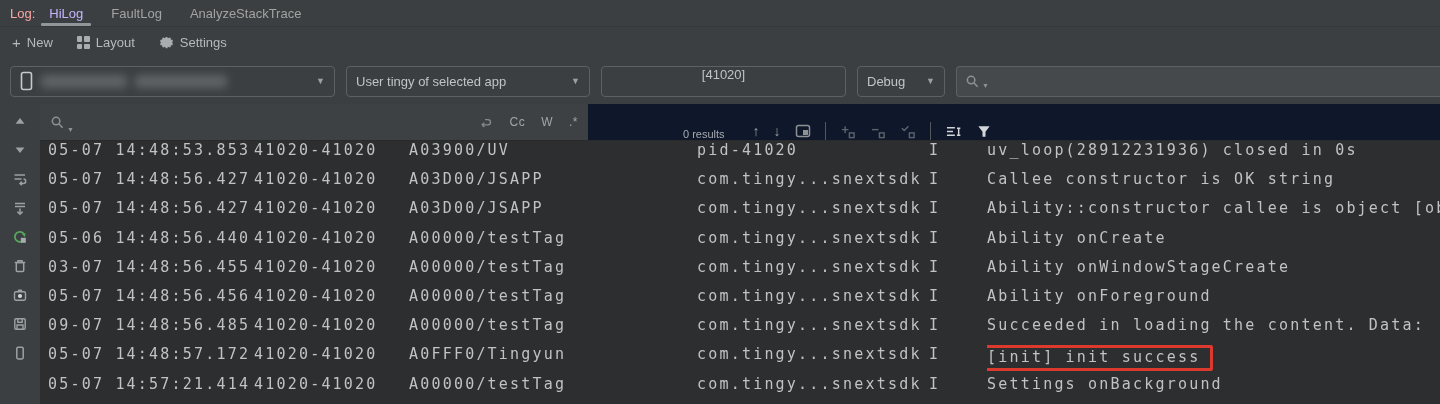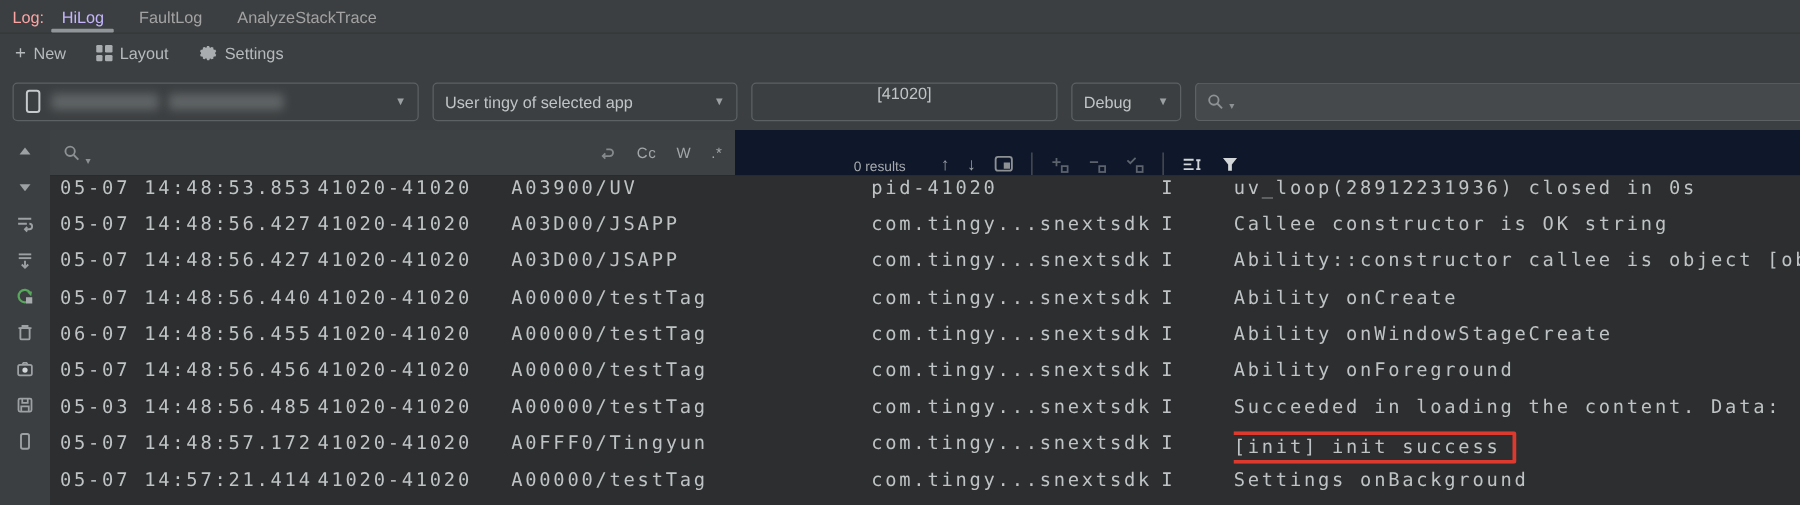--- a/index.html
+++ b/index.html
@@ -301,45 +301,45 @@
       </div>
       <div class="log-row">
         <span class="c time">05-07 14:48:56.427</span>
         <span class="c pid">41020-41020</span>
         <span class="c tag">A03D00/JSAPP</span>
         <span class="c pkg">com.tingy...snextsdk</span>
         <span class="c lvl">I</span>
         <span class="c msg">Ability::constructor callee is object [object</span>
       </div>
       <div class="log-row">
-        <span class="c time">05-07 14:48:56.440</span>
+        <span class="c time">05-06 14:48:56.440</span>
         <span class="c pid">41020-41020</span>
         <span class="c tag">A00000/testTag</span>
         <span class="c pkg">com.tingy...snextsdk</span>
         <span class="c lvl">I</span>
         <span class="c msg">Ability onCreate</span>
       </div>
       <div class="log-row">
-        <span class="c time">06-07 14:48:56.455</span>
+        <span class="c time">03-07 14:48:56.455</span>
         <span class="c pid">41020-41020</span>
         <span class="c tag">A00000/testTag</span>
         <span class="c pkg">com.tingy...snextsdk</span>
         <span class="c lvl">I</span>
         <span class="c msg">Ability onWindowStageCreate</span>
       </div>
       <div class="log-row">
         <span class="c time">05-07 14:48:56.456</span>
         <span class="c pid">41020-41020</span>
         <span class="c tag">A00000/testTag</span>
         <span class="c pkg">com.tingy...snextsdk</span>
         <span class="c lvl">I</span>
         <span class="c msg">Ability onForeground</span>
       </div>
       <div class="log-row">
-        <span class="c time">05-03 14:48:56.485</span>
+        <span class="c time">09-07 14:48:56.485</span>
         <span class="c pid">41020-41020</span>
         <span class="c tag">A00000/testTag</span>
         <span class="c pkg">com.tingy...snextsdk</span>
         <span class="c lvl">I</span>
         <span class="c msg">Succeeded in loading the content. Data:</span>
       </div>
       <div class="log-row">
         <span class="c time">05-07 14:48:57.172</span>
         <span class="c pid">41020-41020</span>
         <span class="c tag">A0FFF0/Tingyun</span>

